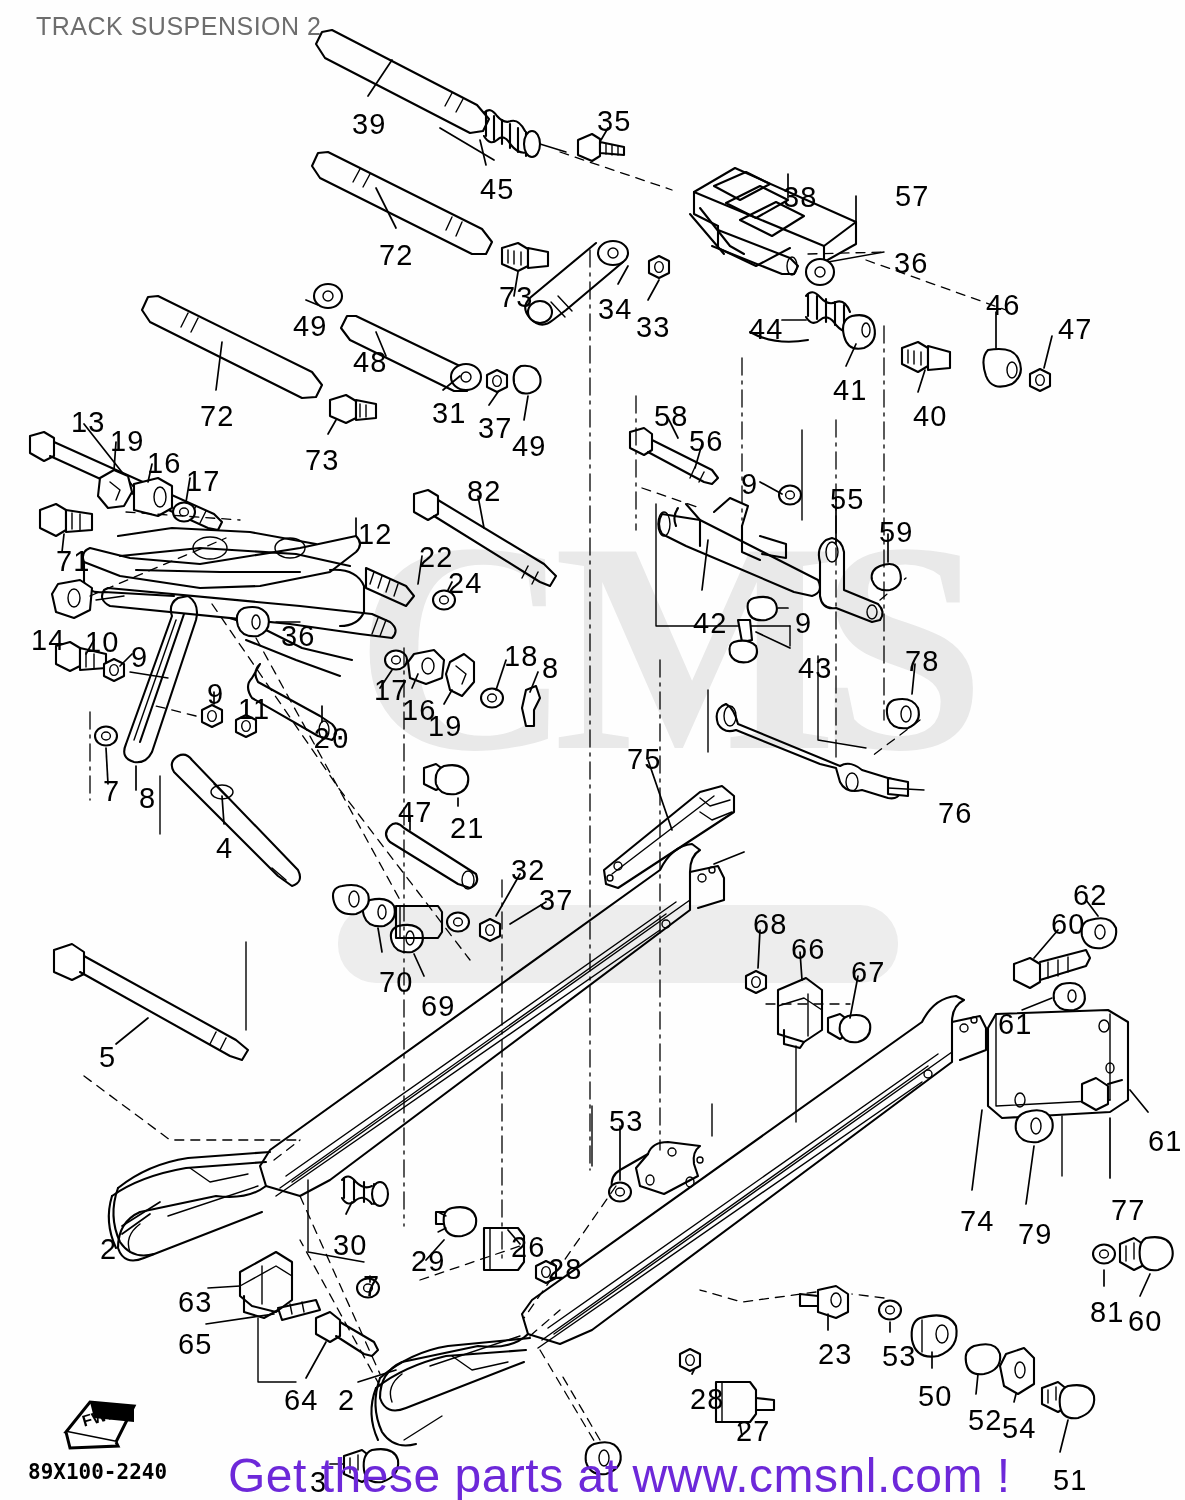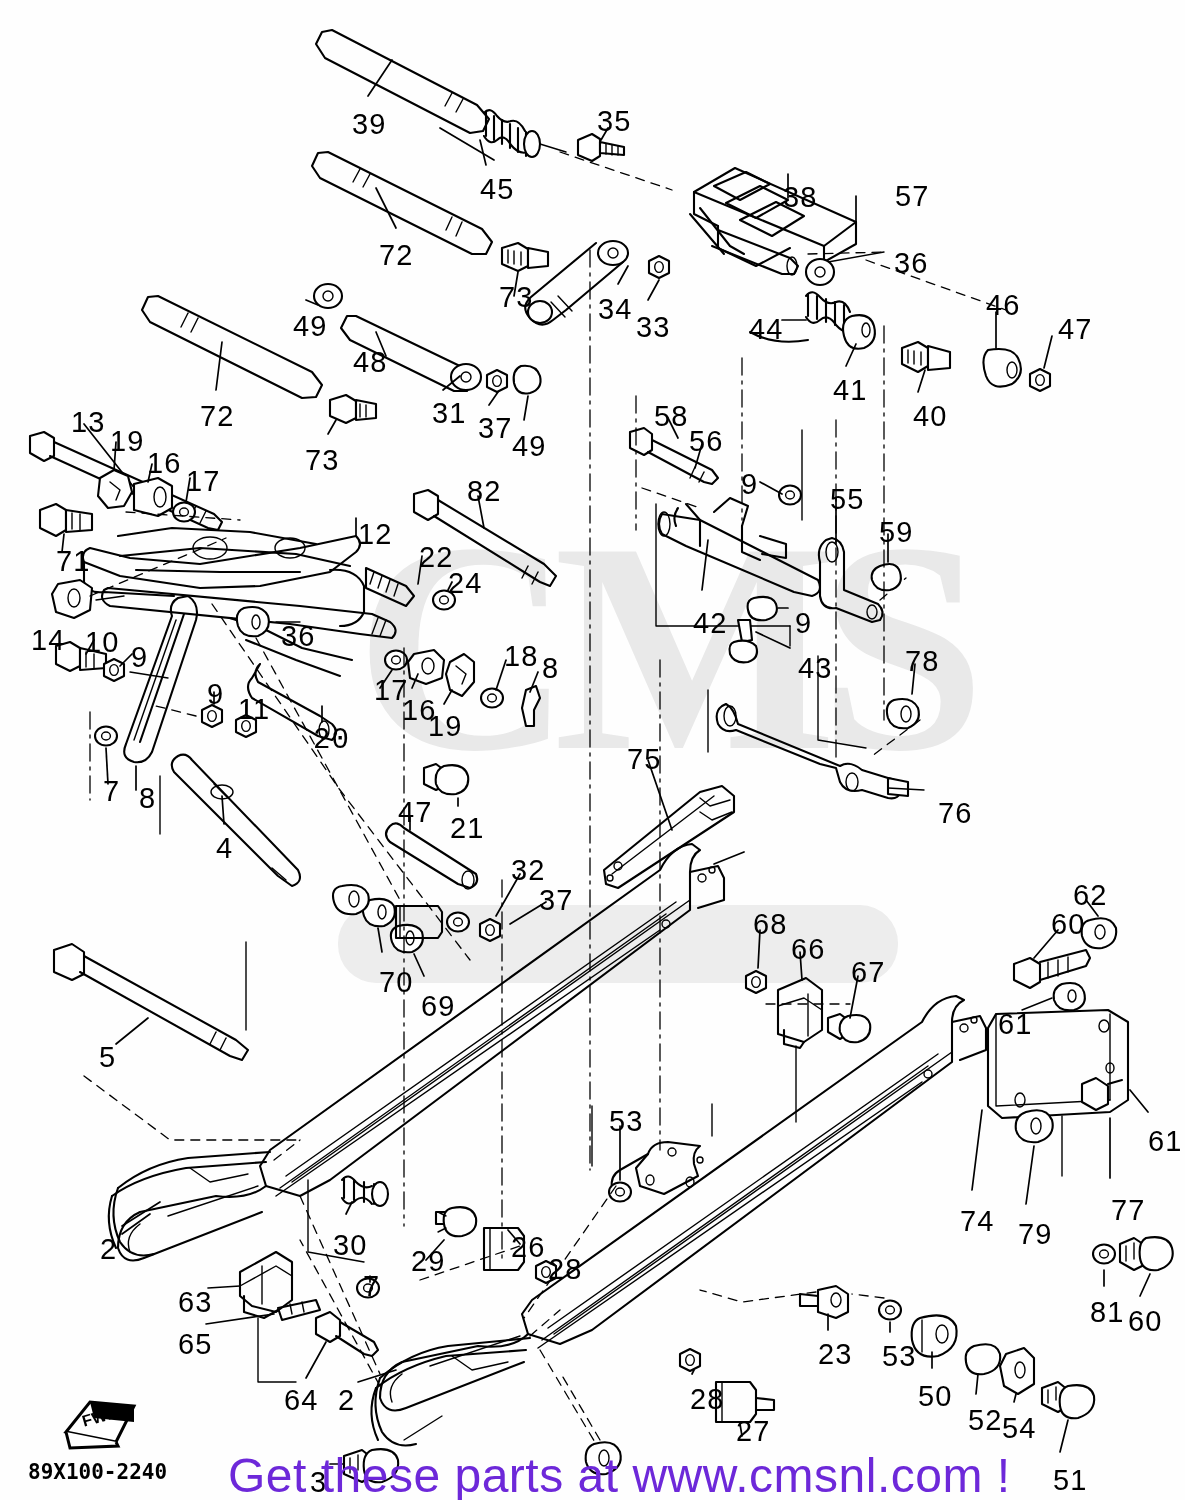--- a/index.html
+++ b/index.html
@@ -134,20 +134,21 @@
 </head>
 <body>
 
 <div id="page">
 
   <div id="watermark">
     <div id="wm-logo">CMS</div>
     <div id="wm-url-bg"></div>
   </div>
 
+  <div id="diagram-title">TRACK SUSPENSION 2</div>
 
   <svg id="drawing" width="1185" height="1500" viewBox="0 0 1185 1500">
     <defs>
       <style>
         .ln   { stroke:#000; stroke-width:2.1; fill:none; stroke-linecap:round; stroke-linejoin:round; }
         .lnT  { stroke:#000; stroke-width:1.4; fill:none; stroke-linecap:round; stroke-linejoin:round; }
         .lnH  { stroke:#000; stroke-width:3.2; fill:none; stroke-linecap:round; stroke-linejoin:round; }
         .lead { stroke:#000; stroke-width:1.7; fill:none; stroke-linecap:round; }
         .dash { stroke:#000; stroke-width:1.3; fill:none; stroke-dasharray:9 7; stroke-linecap:round; }
         .dashd{ stroke:#000; stroke-width:1.3; fill:none; stroke-dasharray:17 6 3 6; stroke-linecap:round; }

